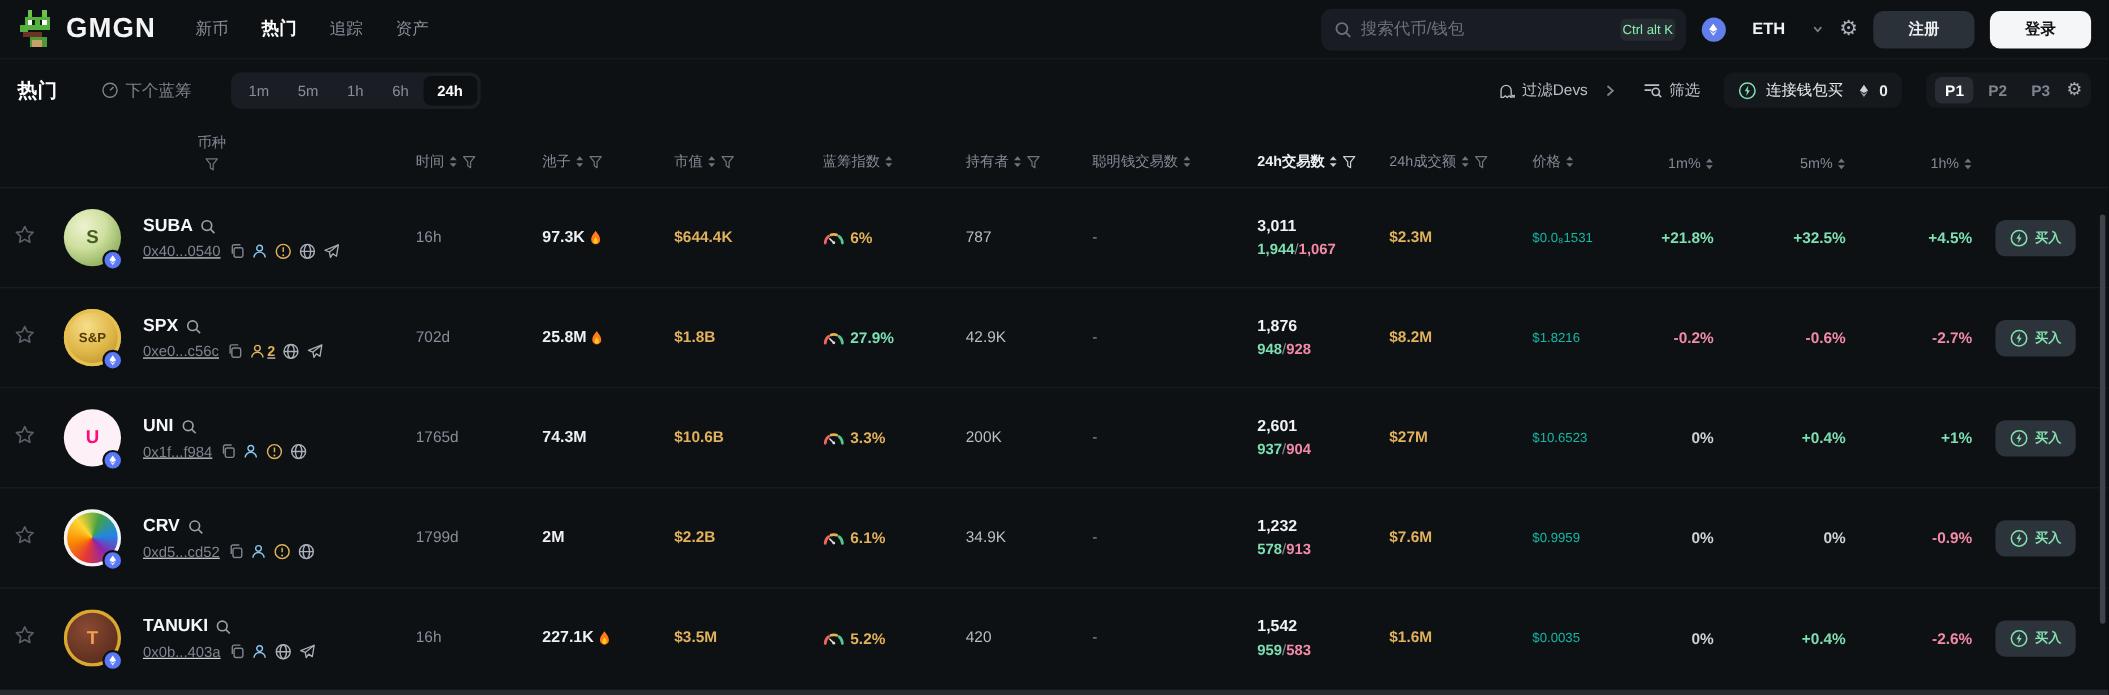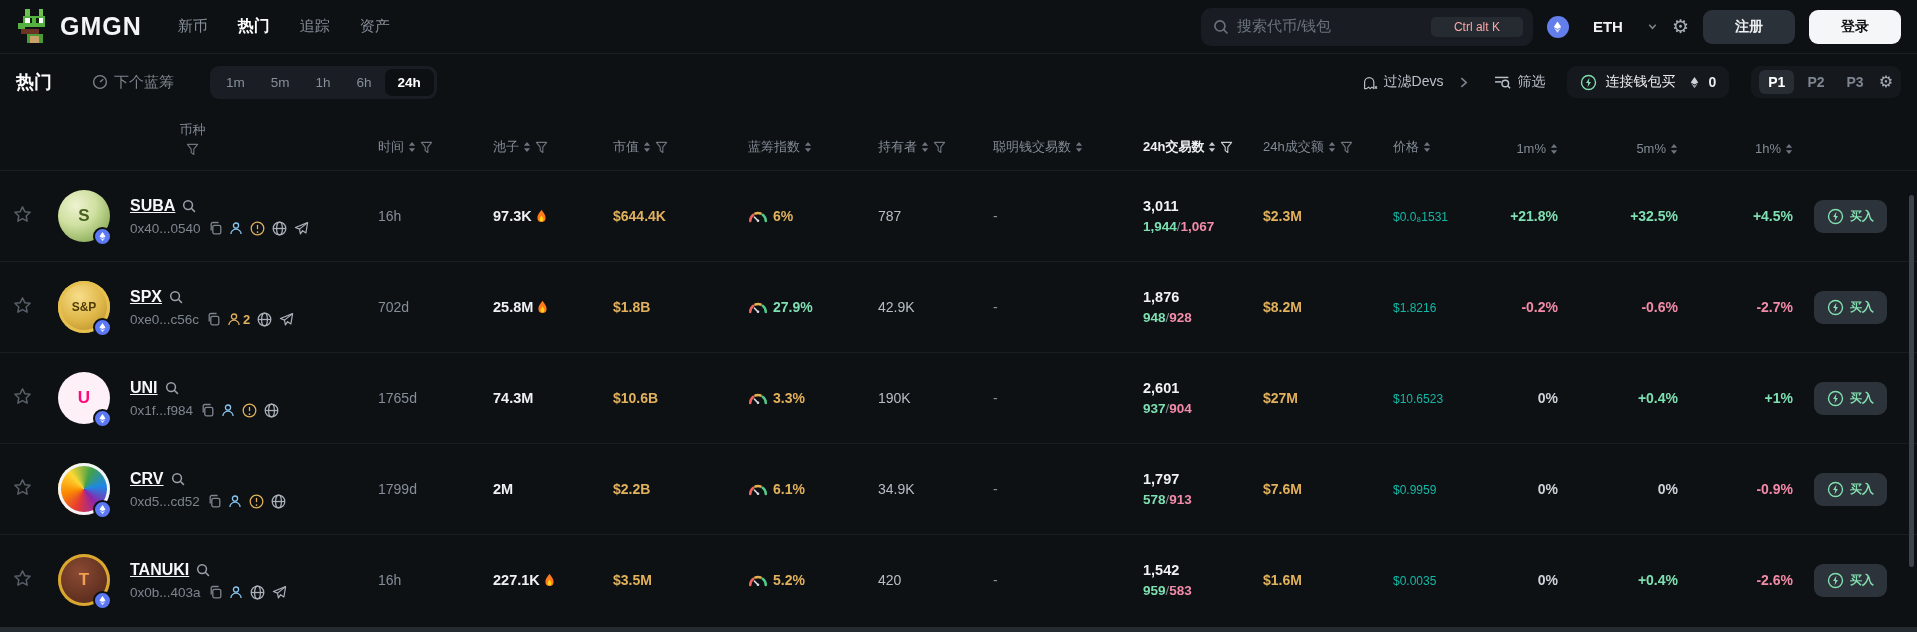--- a/index.html
+++ b/index.html
@@ -12,21 +12,21 @@
             border-bottom:1px solid #1b1f24; background:#0e1114; }
   .logo { display:flex; align-items:center; gap:8px; cursor:pointer; }
   .logo-text { font-size:25px; font-weight:bold; letter-spacing:1px; color:#f2f4f6; }
   .mainnav { display:flex; align-items:center; gap:30px; margin-left:22px; }
   .mainnav a { font-size:15px; color:#868e99; text-decoration:none; cursor:pointer; }
   .mainnav a.active { color:#ffffff; font-weight:bold; font-size:16px; }
   .spacer { flex:1; }
   .search { width:332px; height:38px; background:#191d23; border-radius:10px; display:flex;
             align-items:center; padding:0 10px 0 12px; gap:8px; color:#6b727c; cursor:text; }
   .search .ph { flex:1; font-size:15px; color:#6b727c; }
-  .kbd { font-size:12px; color:#fca5a5; background:#262b32; border-radius:5px; padding:3px 23px; }
+  .kbd { font-size:12px; color:#86efac; background:#262b32; border-radius:5px; padding:3px 2px; }
   .chain { display:flex; align-items:center; gap:24px; font-size:15px; font-weight:bold; color:#f0f2f4; cursor:pointer; }
   .ethlogo { width:22px; height:22px; border-radius:50%; background:#627eea; display:flex; align-items:center; justify-content:center; }
   .gear { color:#a7aeb8; font-size:19px; line-height:1; cursor:pointer; }
   .btn { height:34px; border:none; border-radius:9px; font-size:14px; font-weight:bold; padding:0 32px; cursor:pointer;
          font-family:"Liberation Sans","DejaVu Sans",sans-serif; }
   .btn-register { background:#2b3139; color:#eef0f2; }
   .btn-login { background:#f5f6f7; color:#101214; }
 
   
   .filterbar { height:56px; display:flex; align-items:center; padding:0 16px; gap:14px; }
@@ -61,23 +61,23 @@
   .c { padding-left:8px; white-space:nowrap; }
   .c-star { padding-left:13px; }
   .star { color:#596069; display:inline-flex; }
   .c-token { display:flex; align-items:center; gap:20px; padding-left:10px; }
   .avatar { position:relative; width:52px; height:52px; border-radius:50%; flex:0 0 52px;
             display:flex; align-items:center; justify-content:center; font-weight:bold; }
   .av-label { font-size:17px; }
   .badge { position:absolute; right:-2px; bottom:-4px; width:19px; height:19px; border-radius:50%;
            background:#5b79f7; border:2.5px solid #0e1114; display:flex; align-items:center; justify-content:center; }
   .tk-line1 { display:flex; align-items:center; gap:7px; }
-  .sym { font-size:16px; font-weight:bold; color:#f5f7f9;text-decoration:underline; }
+  .sym { font-size:16px; font-weight:bold; color:#f5f7f9; }
   .sicon { color:#9aa1ab; display:flex; cursor:pointer; }
-  .tk-line2 { display:flex; align-items:center; gap:7px; margin-top:6px; }
+  .tk-line2 { display:flex; align-items:center; gap:7px; margin-top:6px;text-decoration:underline; }
   .addr { font-size:13.5px; color:#7d858f; }
   .icon { display:inline-flex; }
   .ic-copy { color:#7d858f; cursor:pointer; }
   .ic-person { color:#8ac6f0; cursor:pointer; display:inline-flex; align-items:center; gap:2px; }
   .ic-warning { color:#e2b15c; cursor:pointer; }
   .ic-globe { color:#aab0ba; cursor:pointer; }
   .ic-telegram { color:#aab0ba; cursor:pointer; }
   .pbadge { font-size:13px; font-weight:bold; color:#e2b15c; }
   .muted { color:#868e99; font-size:14px; }
   .poolwrap { display:flex; align-items:center; gap:3px; }
@@ -654,21 +654,21 @@
             <svg width="20" height="14" viewBox="0 0 20 13" fill="none" stroke-linecap="round">
               <path d="M2.2 11.5 A8 8 0 0 1 5.3 5.3" stroke="#f0655c" stroke-width="2.5"></path>
               <path d="M7.4 4 A8 8 0 0 1 12.6 4" stroke="#e8b14f" stroke-width="2.5"></path>
               <path d="M14.7 5.3 A8 8 0 0 1 17.8 11.5" stroke="#52c98b" stroke-width="2.5"></path>
               <path d="M10 11.2 L6.4 7.6" stroke="#d7dbe0" stroke-width="1.5"></path>
               <circle cx="10" cy="11.2" r="1.3" fill="#d7dbe0"></circle>
             </svg>
           </span>
           <span style="color: rgb(226, 177, 92);">3.3%</span>
         </div>
-        <div class="c"><span class="holders">190K</span></div>
+        <div class="c"><span class="holders">200K</span></div>
         <div class="c"><span class="muted">-</span></div>
         <div class="c">
           <div class="txtotal">2,601</div>
           <div class="txsub"><span class="txb">937</span><span class="txsep">/</span><span class="txs">904</span></div>
         </div>
         <div class="c"><span class="yellow">$27M</span></div>
         <div class="c"><span class="price">$10.6523</span></div>
         <div class="c pct flat"><span>0%</span></div>
         <div class="c pct up"><span>+0.4%</span></div>
         <div class="c pct up"><span>+1%</span></div>
@@ -754,21 +754,21 @@
               <path d="M14.7 5.3 A8 8 0 0 1 17.8 11.5" stroke="#52c98b" stroke-width="2.5"></path>
               <path d="M10 11.2 L6.4 7.6" stroke="#d7dbe0" stroke-width="1.5"></path>
               <circle cx="10" cy="11.2" r="1.3" fill="#d7dbe0"></circle>
             </svg>
           </span>
           <span style="color: rgb(226, 177, 92);">6.1%</span>
         </div>
         <div class="c"><span class="holders">34.9K</span></div>
         <div class="c"><span class="muted">-</span></div>
         <div class="c">
-          <div class="txtotal">1,797</div>
+          <div class="txtotal">1,232</div>
           <div class="txsub"><span class="txb">578</span><span class="txsep">/</span><span class="txs">913</span></div>
         </div>
         <div class="c"><span class="yellow">$7.6M</span></div>
         <div class="c"><span class="price">$0.9959</span></div>
         <div class="c pct flat"><span>0%</span></div>
         <div class="c pct flat"><span>0%</span></div>
         <div class="c pct down"><span>-0.9%</span></div>
         <div class="c-buy">
           <button class="buybtn">
             <span class="icon ">

